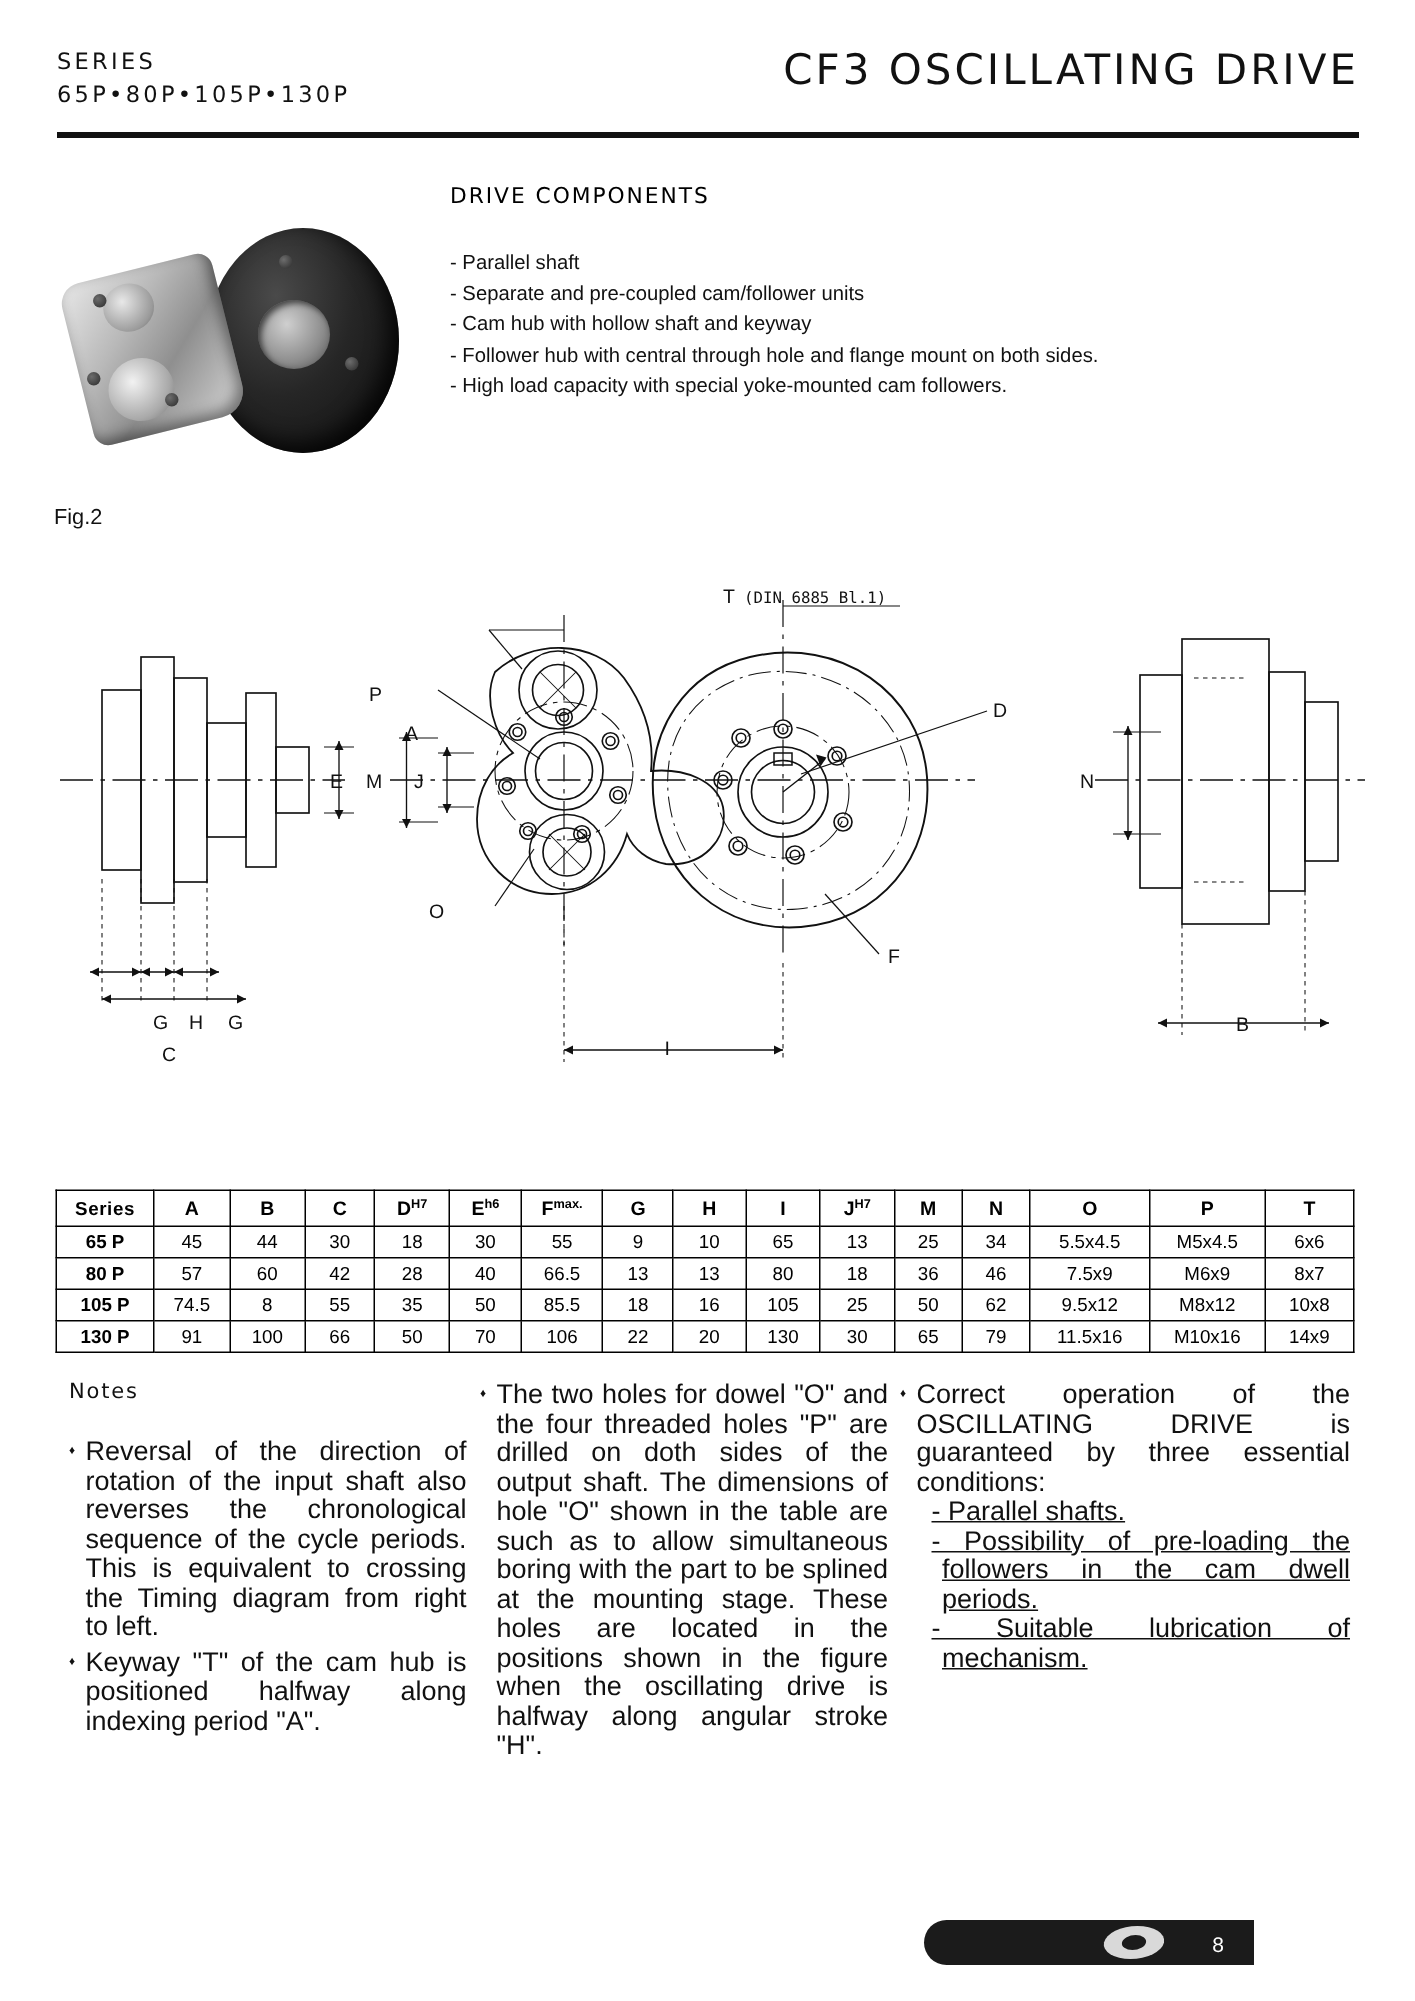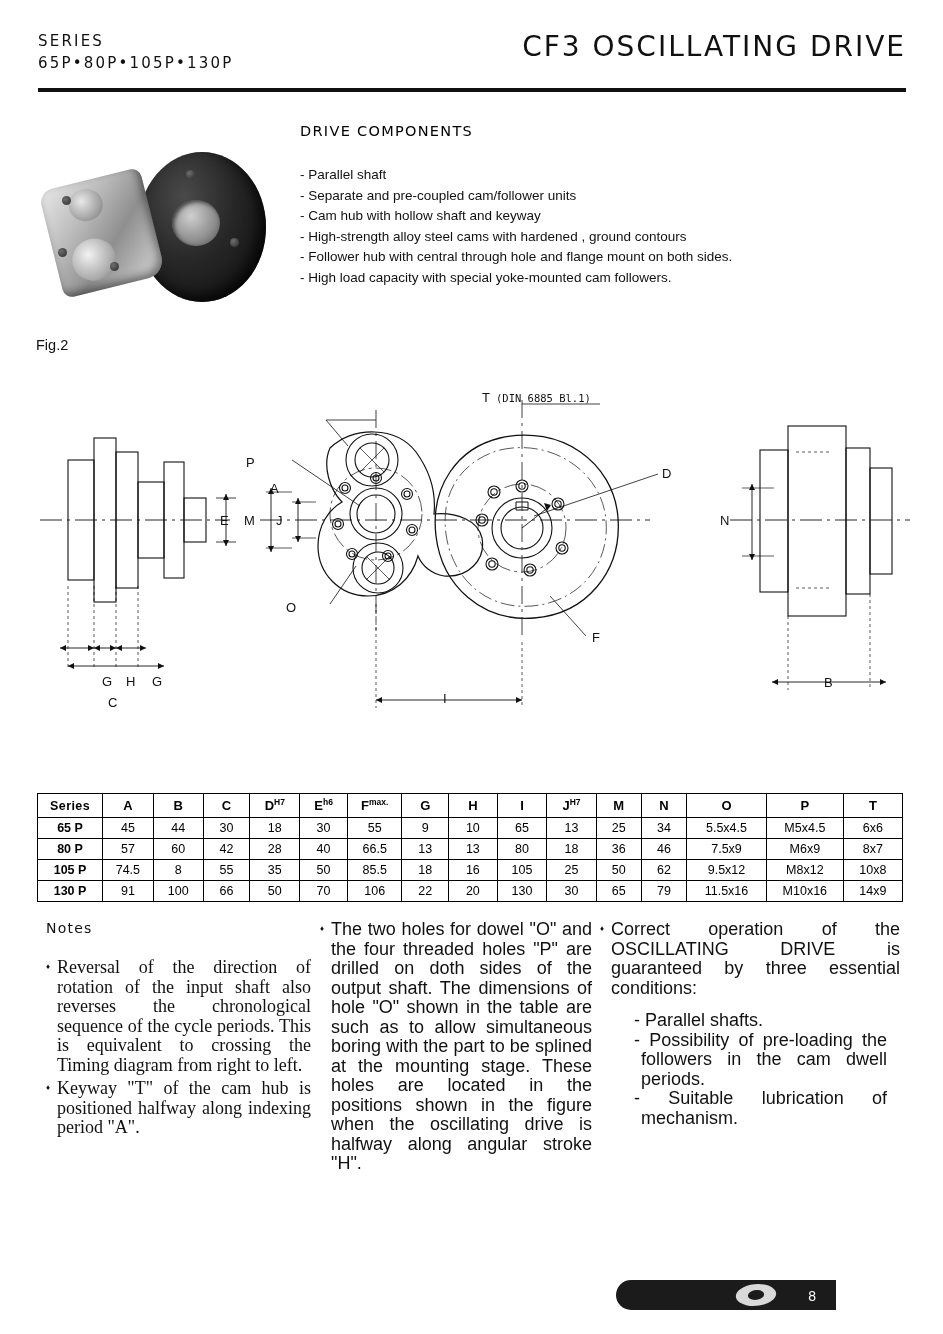--- a/index.html
+++ b/index.html
@@ -197,35 +197,35 @@
     font-family: "DejaVu Sans", sans-serif;
     color: #111;
   }
   .notes-col {
     position: absolute;
     font-size: 18px;
     line-height: 19.5px;
     text-align: justify;
     color: #111;
   }
-  .col1 { left: 46px; top: 958px; width: 265px; font-family: Liberation Serif, serif; }
+  .col1 { left: 46px; top: 958px; width: 265px; }
   .col2 { left: 320px; top: 920px; width: 272px; }
   .col3 { left: 600px; top: 920px; width: 300px; }
   .bullet-item {
     position: relative;
     padding-left: 11px;
     margin-bottom: 4px;
   }
   .bullet-item:before {
     content: "\2666";
     position: absolute;
     left: 0; top: -1px;
     font-size: 8px;
   }
-  .sub-list { margin: 13px; padding-left: 10px; }
+  .sub-list { margin: 0; padding-left: 10px; text-decoration: underline; }
   .sub-list div { text-indent: -7px; padding-left: 7px; }
 
   
   .footer-bar {
     position: absolute;
     right: 0; bottom: 24px;
     width: 220px; height: 30px;
     background: #1b1b1b;
     border-radius: 15px 0 0 15px;
   }
@@ -277,21 +277,20 @@
     <div class="photo-bolt" style="left:70px;top:132px;"></div>
     <div class="photo-bolt" style="left:146px;top:40px;"></div>
     <div class="photo-bolt" style="left:190px;top:108px;"></div>
   </div>
 
   <div class="comp-title">DRIVE COMPONENTS</div>
   <div class="comp-list">
     <div>- Parallel shaft</div>
     <div>- Separate and pre-coupled cam/follower units</div>
     <div>- Cam hub with hollow shaft and keyway</div>
-    <div>- High-strength alloy steel cams with hardened , ground contours</div>
     <div>- Follower hub with central through hole and flange mount on both sides.</div>
     <div>- High load capacity with special yoke-mounted cam followers.</div>
   </div>
 
   <div class="fig2">Fig.2</div>
 
   <div class="drawing">
     <svg width="880" height="370" viewBox="0 0 880 370" xmlns="http://www.w3.org/2000/svg">
       <g fill="none" stroke="#111" stroke-width="1.1">
 

